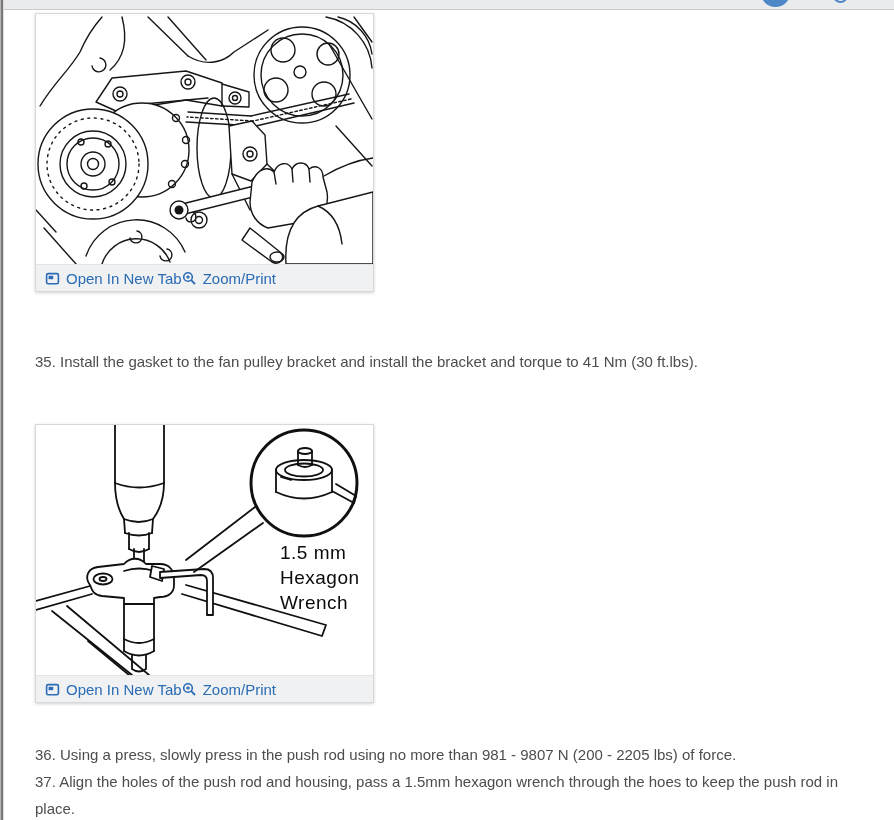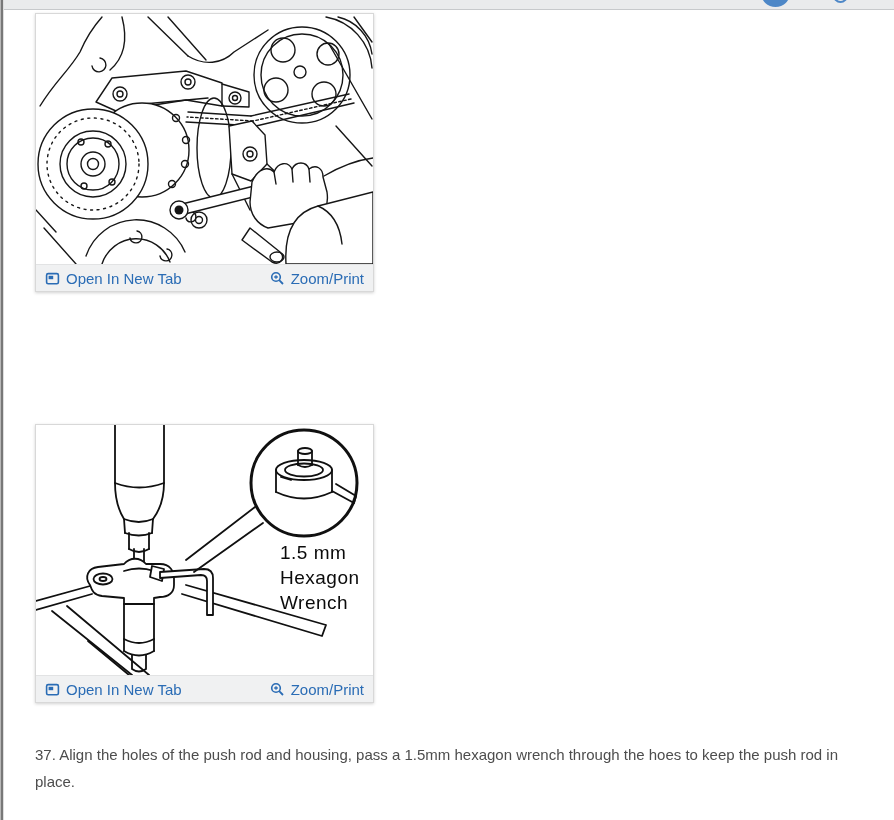--- a/index.html
+++ b/index.html
@@ -19,21 +19,21 @@
   .help-partial { position:absolute; left:829px; top:-12px; width:15px; height:15px;
                   border-radius:50%; border:2px solid #4d87c7; background:#eaebec; }
 
   
   .figure-panel { position:absolute; left:35px; width:339px; background:#fff;
                   border:1px solid #d8d8d8; box-shadow:0 1px 3px rgba(0,0,0,0.18); }
   .panel-1 { top:13px; }
   .panel-2 { top:424px; }
   .figure-image { width:337px; height:250px; background:#fff; display:block; }
   .figure-toolbar { width:337px; height:27px; background:#f0f1f2; border-top:1px solid #e2e3e4;
-                    display:flex; align-items:center; justify-content:space-between; padding:1px 9px; }
+                    display:flex; align-items:center; padding:1px 9px; }
   .fig-link { display:inline-flex; align-items:center; gap:6px; color:#2a6cb5;
               font-size:15px; text-decoration:none; cursor:pointer; white-space:nowrap; }
   .fig-link svg { display:block; }
 
   
   .step { position:absolute; left:35px; color:#4d4d4d; font-size:15px; line-height:27px; width:830px; }
   .step-35 { top:348px; }
   .steps-36-37 { top:741px; }
 
   
@@ -167,20 +167,21 @@
         <svg width="15" height="15" viewBox="0 0 15 15">
           <circle cx="6" cy="6" r="4.3" fill="none" stroke="#2a6cb5" stroke-width="1.6"></circle>
           <path d="M6 4.2 V7.8 M4.2 6 H7.8" stroke="#2a6cb5" stroke-width="1.3"></path>
           <path d="M9.2 9.2 L13 13" stroke="#2a6cb5" stroke-width="1.8"></path>
         </svg>
         <span>Zoom/Print</span>
       </a>
     </div>
   </div>
 
+  <p class="step step-35">35. Install the gasket to the fan pulley bracket and install the bracket and torque to 41 Nm (30 ft.lbs).</p>
 
   <div class="figure-panel panel-2">
     <svg class="figure-image art2" viewBox="0 0 337 250">
 
       <g>
         <path d="M79 0 L79 58 C79 74 83 86 88 94 L89 108"></path>
         <path d="M128 0 L128 58 C128 74 123 86 117 94 L116 108"></path>
         <path d="M79 58 Q103 67 128 58"></path>
         <path d="M88 94 Q103 100 117 94"></path>
         <path d="M89 108 Q103 113 116 108"></path>
@@ -245,16 +246,17 @@
           <circle cx="6" cy="6" r="4.3" fill="none" stroke="#2a6cb5" stroke-width="1.6"></circle>
           <path d="M6 4.2 V7.8 M4.2 6 H7.8" stroke="#2a6cb5" stroke-width="1.3"></path>
           <path d="M9.2 9.2 L13 13" stroke="#2a6cb5" stroke-width="1.8"></path>
         </svg>
         <span>Zoom/Print</span>
       </a>
     </div>
   </div>
 
   <div class="step steps-36-37">
+    <p>36. Using a press, slowly press in the push rod using no more than 981 - 9807 N (200 - 2205 lbs) of force.</p>
     <p>37. Align the holes of the push rod and housing, pass a 1.5mm hexagon wrench through the hoes to keep the push rod in place.</p>
   </div>
 
 </div>
 
 </body></html>

